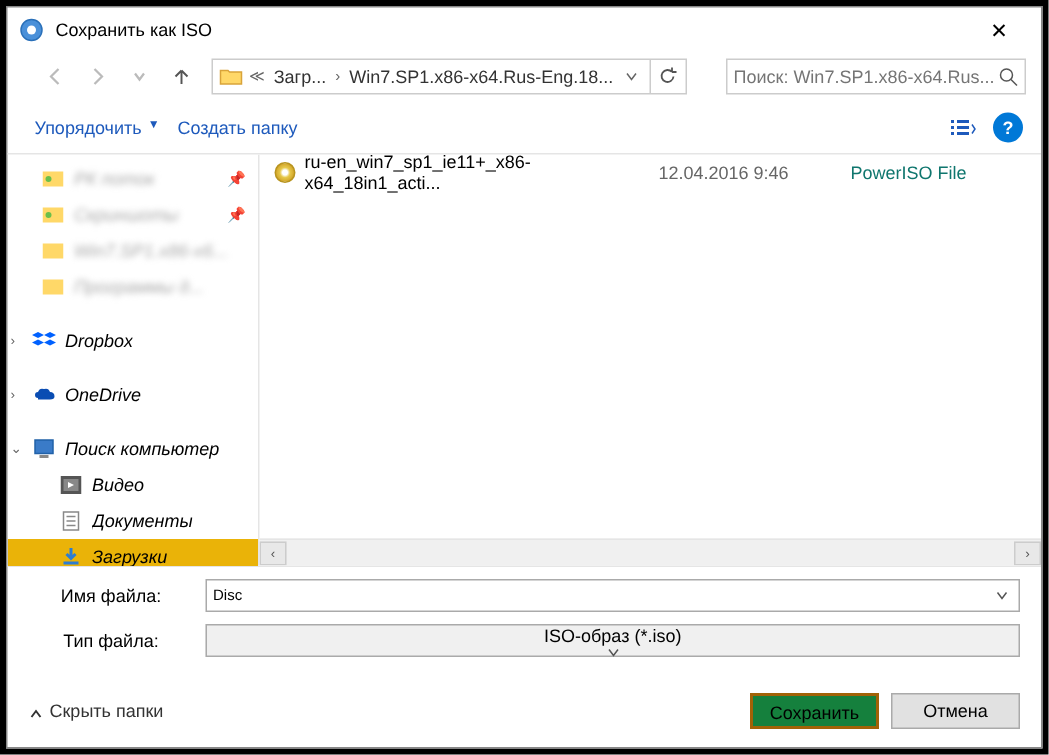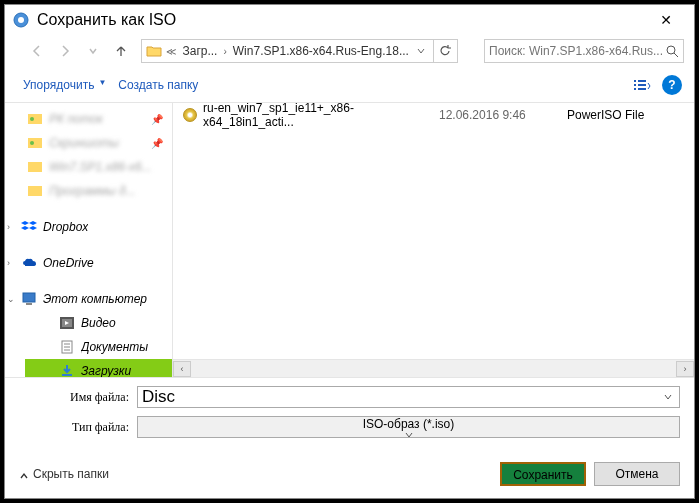--- a/index.html
+++ b/index.html
@@ -1,20 +1,20 @@
 <!DOCTYPE html>
 <html><head>
 <meta charset="utf-8">
 <style>
 * { box-sizing: border-box; margin: 0; padding: 0; font-family: "Segoe UI", Tahoma, sans-serif; font-size: 12px; }
 body { background: #000; width: 699px; height: 503px; padding: 4px; }
 .window { background: #fff; width: 100%; height: 100%; border: 1px solid #888; display: flex; flex-direction: column; }
 .titlebar { height: 30px; display: flex; align-items: center; padding: 0 8px; }
 .titlebar .app-icon { width: 16px; height: 16px; margin-right: 8px; }
-.titlebar .title { flex: 1; font-size: 16px; }
+.titlebar .title { flex: 1; font-size: 12px; }
 .titlebar .close { width: 40px; text-align: center; font-size: 14px; cursor: pointer; }
 .navbar { height: 32px; display: flex; align-items: center; padding: 4px 10px 4px 20px; gap: 4px; }
 .nav-arrow { width: 24px; height: 24px; display: flex; align-items: center; justify-content: center; color: #999; cursor: pointer; border-radius: 2px; }
 .nav-arrow.enabled { color: #333; }
 .nav-up { color: #555; }
 .breadcrumb { flex: 1; height: 24px; border: 1px solid #ccc; display: flex; align-items: center; padding: 0 2px; background: #fff; margin-left: 4px; }
 .bc-folder { width: 20px; height: 20px; display: flex; align-items: center; justify-content: center; }
 .bc-sep { color: #666; padding: 0 2px; font-size: 10px; }
 .bc-item { padding: 0 4px; color: #333; cursor: pointer; white-space: nowrap; overflow: hidden; text-overflow: ellipsis; }
 .bc-refresh { width: 22px; height: 22px; border-left: 1px solid #ccc; display: flex; align-items: center; justify-content: center; cursor: pointer; margin-left: auto; }
@@ -24,49 +24,49 @@
 .search .s-icon { color: #555; cursor: pointer; }
 .toolbar { height: 36px; display: flex; align-items: center; padding: 0 12px; border-bottom: 1px solid #e5e5e5; }
 .tb-link { color: #1e5abc; cursor: pointer; display: flex; gap: 4px; padding: 4px 6px; }
 .tb-dd { font-size: 8px; color: #1e5abc; }
 .tb-spacer { flex: 1; }
 .tb-icon { width: 28px; height: 28px; display: flex; align-items: center; justify-content: center; color: #1e5abc; cursor: pointer; }
 .tb-help { width: 20px; height: 20px; border-radius: 50%; background: #0078d7; color: #fff; font-weight: bold; display: flex; align-items: center; justify-content: center; cursor: pointer; margin-left: 6px; }
 .body { flex: 1; display: flex; overflow: hidden; }
 .sidebar { width: 168px; border-right: 1px solid #e5e5e5; overflow-y: auto; padding: 4px 0; }
 .sb-item { height: 24px; display: flex; align-items: center; padding: 0 8px 0 22px; gap: 6px; cursor: pointer; white-space: nowrap; }
-.sb-item.sel { background: #84cc16; }
+.sb-item.sel { background: #eab308; }
 .sb-item .pin { margin-left: auto; color: #888; font-size: 10px; }
 .sb-item .ico { width: 16px; height: 16px; display: flex; align-items: center; justify-content: center; flex-shrink: 0; }
 .sb-item .lbl { overflow: hidden; text-overflow: ellipsis; font-style: italic; }
 .sb-item.blur .lbl { filter: blur(2px); color: #aaa; }
 .sb-group { margin-top: 12px; }
 .sb-group .sb-item { padding-left: 16px; }
-.sb-sub .sb-item { padding-left: 34px; margin-left: 20px; }
+.sb-sub .sb-item { padding-left: 34px; }
 .sb-exp { position: absolute; margin-left: -14px; color: #666; font-size: 9px; }
 .filepane { flex: 1; display: flex; flex-direction: column; overflow: hidden; }
 .columns { height: 28px; display: flex; align-items: center; border-bottom: 1px solid #e5e5e5; color: #555; }
 .col { padding: 0 10px; border-right: 1px solid transparent; cursor: pointer; }
 .col.name { width: 256px; }
 .col.date { width: 128px; }
 .col.type { flex: 1; }
 .filelist { flex: 1; overflow: auto; }
 .row { height: 24px; display: flex; align-items: center; }
 .row .c-name { width: 256px; padding-left: 10px; display: flex; align-items: center; gap: 6px; }
 .row .c-date { width: 128px; color: #666; padding-left: 10px; }
-.row .c-type { flex: 1; color: #000000; padding-left: 10px; }
+.row .c-type { flex: 1; color: #0f766e; padding-left: 10px; }
 .row .disc-ico { width: 14px; height: 14px; border-radius: 50%; background: radial-gradient(circle, #fff 20%, #e6c84a 40%, #d4a82c 70%); border: 1px solid #b8941f; flex-shrink: 0; }
 .hscroll { height: 18px; border-top: 1px solid #e5e5e5; display: flex; align-items: center; background: #f0f0f0; }
 .hscroll .hs-btn { width: 18px; height: 16px; background: #e8e8e8; border: 1px solid #ccc; display: flex; align-items: center; justify-content: center; font-size: 9px; color: #555; cursor: pointer; }
 .hscroll .hs-track { flex: 1; }
 .form { padding: 8px 14px 4px; border-top: 1px solid #e5e5e5; }
 .form-row { display: flex; align-items: center; margin-bottom: 8px; }
-.form-row label { width: 118px; text-align: right; padding-right: 8px; font-family: Liberation Serif, serif; }
+.form-row label { width: 118px; text-align: center; padding-right: 8px; }
 .form-row .field { flex: 1; height: 22px; border: 1px solid #aaa; display: flex; align-items: center; padding: 0 4px; background: #fff; }
-.form-row .field input { border: none; outline: none; flex: 1; font-size: 17px; }
+.form-row .field input { border: none; outline: none; flex: 1; font-size: 10px; }
 .form-row .field .dd { color: #555; cursor: pointer; padding: 0 3px; }
 .form-row .field.combo { background: #f0f0f0; border: 1px solid #aaa; flex-direction: column; }
 .footer { height: 48px; display: flex; align-items: center; padding: 0 14px; }
 .hide-folders { display: flex; align-items: flex-end; gap: 4px; cursor: pointer; color: #333; }
 .footer .spacer { flex: 1; }
 .btn { width: 86px; height: 24px; border: 1px solid #aaa; background: #e1e1e1; cursor: pointer; margin-left: 8px; text-align: center; line-height: 22px; }
 .btn.primary { border: 2px solid #a16207; background: #15803d; }
 svg { display: block; }
 </style>
 </head>
@@ -224,21 +224,21 @@
       </div>
       <div class="sb-group">
         <div class="sb-item">
             <span class="sb-exp">⌄</span>
             <span class="ico">
               <svg width="16" height="14" viewBox="0 0 16 14">
                 <rect x="2" y="1" width="12" height="9" fill="#3a7bc8" stroke="#2161a8"></rect>
                 <rect x="5" y="11" width="6" height="2" fill="#888"></rect>
               </svg>
             </span>
-            <span class="lbl">Этот компьютер</span>
+            <span class="lbl">Поиск компьютер</span>
           </div>
         <div class="sb-sub">
           <div class="sb-item">
               <span class="ico">
                 <svg width="14" height="12" viewBox="0 0 14 12">
                   <rect x="0" y="0" width="14" height="12" fill="#555"></rect>
                   <rect x="2" y="2" width="10" height="8" fill="#888"></rect>
                   <path d="M5 4 L9 6 L5 8 Z" fill="#fff"></path>
                 </svg>
               </span>
@@ -267,21 +267,21 @@
       </div>
     </div>
 
     <div class="filepane">
       <div class="filelist">
         <div class="row">
           <div class="c-name">
               <span class="disc-ico"></span>
               <span>ru-en_win7_sp1_ie11+_x86-x64_18in1_acti...</span>
             </div>
-          <div class="c-date">12.06.2016 9:46</div>
+          <div class="c-date">12.04.2016 9:46</div>
           <div class="c-type">PowerISO File</div>
         </div>
       </div>
       <div class="hscroll">
         <div class="hs-btn">‹</div>
         <div class="hs-track"></div>
         <div class="hs-btn">›</div>
       </div>
     </div>
   </div>

